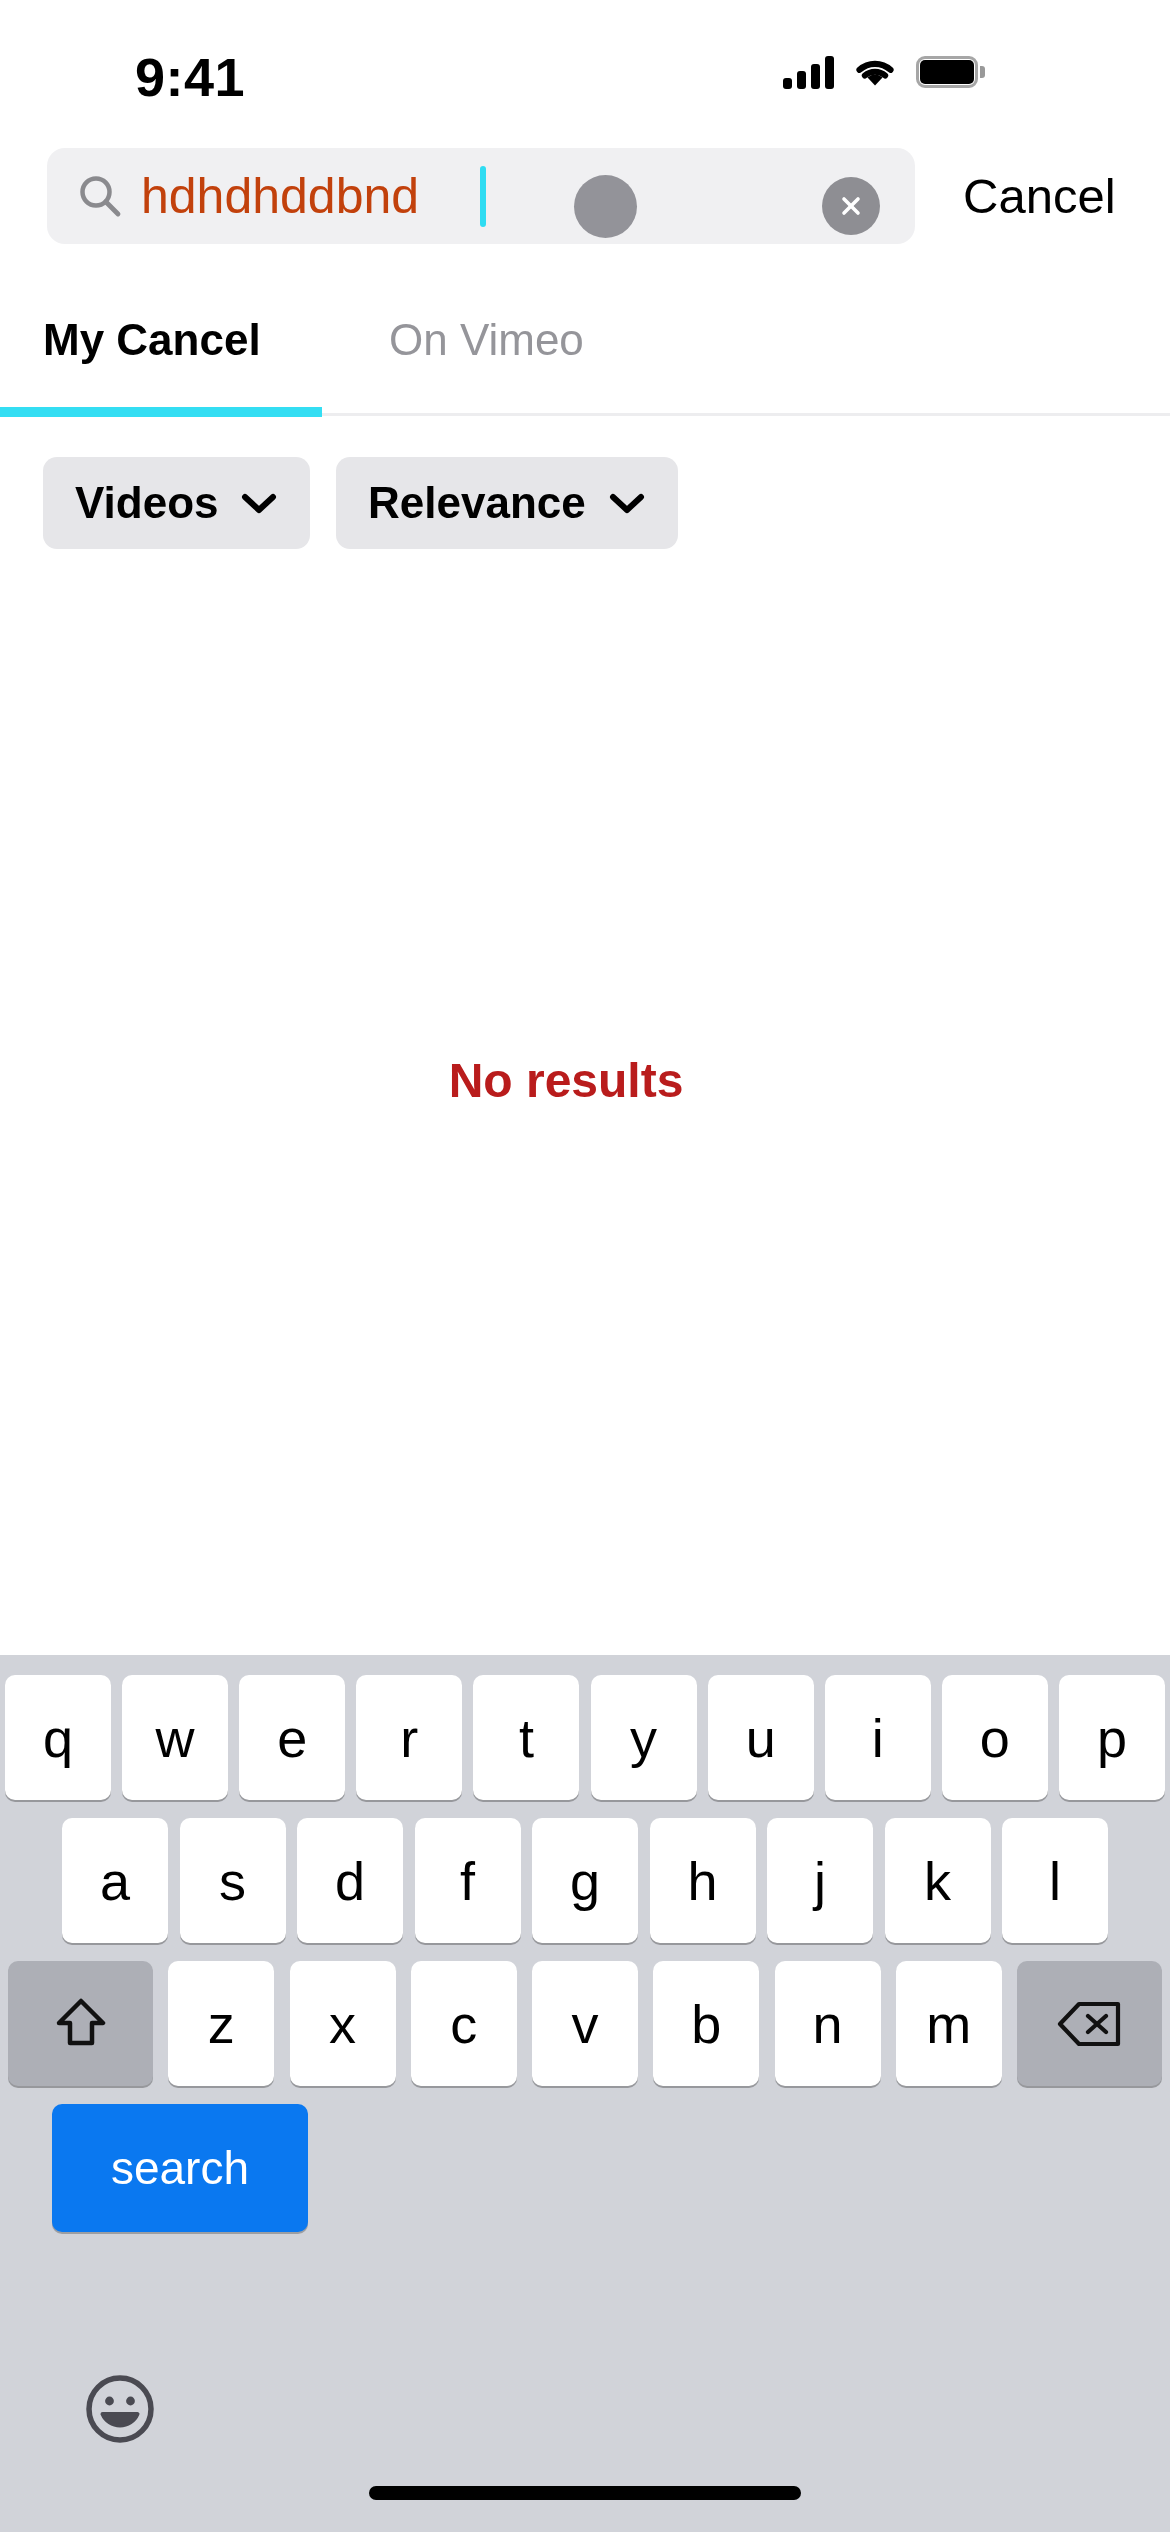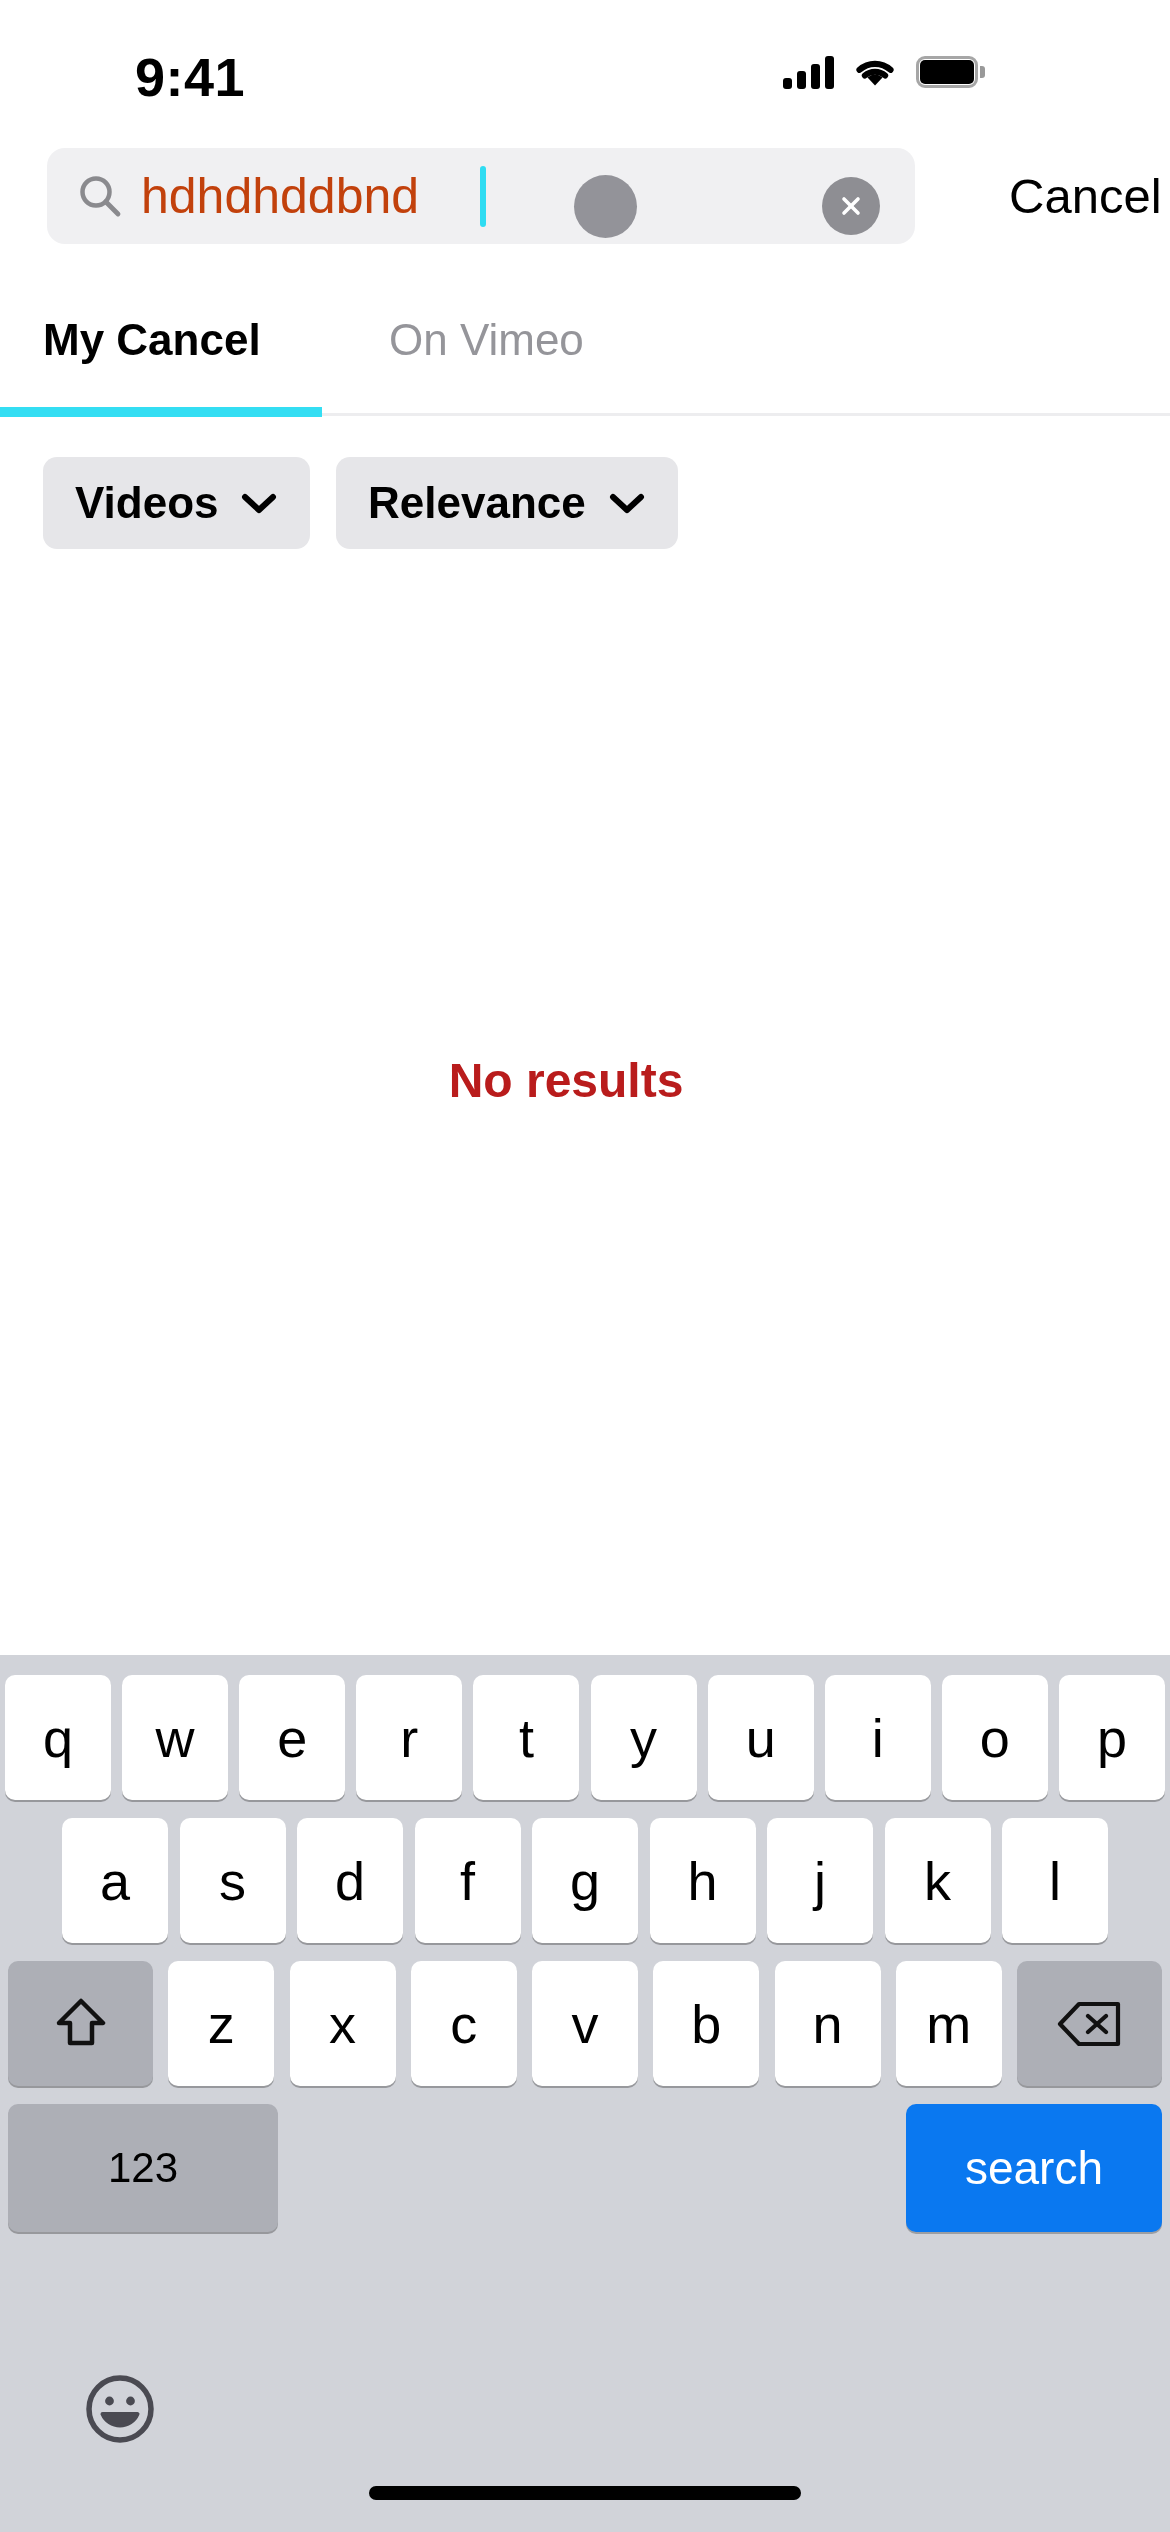--- a/index.html
+++ b/index.html
@@ -49,21 +49,21 @@
   .touch-dot {
     position:absolute; left:527px; top:27px; width:63px; height:63px;
     background:#939399; border-radius:50%;
   }
   .clear-btn {
     position:absolute; right:35px; top:29px; width:58px; height:58px;
     background:#8E8E93; border-radius:50%;
   }
   .clear-btn svg { position:absolute; left:14px; top:14px; }
   .cancel-btn {
-    position:absolute; left:1009px; top:16px; height:64px; line-height:64px;
+    position:absolute; left:963px; top:16px; height:64px; line-height:64px;
     font-size:49px; color:#000;
   }
 
   
   .tabs { position:absolute; left:0; top:292px; width:1170px; height:130px; }
   .tab { position:absolute; top:0; height:95px; line-height:95px; font-size:44px; }
   .tab.t0 { left:43px; font-weight:700; color:#000; }
   .tab.t1 { left:389px; font-weight:400; color:#95959A; }
   .tab-underline { position:absolute; left:0; top:407px; width:322px; height:10px; background:#34DEF3; }
   .tab-divider { position:absolute; left:0; top:413px; width:1170px; height:3px; background:#EDEDEF; }
@@ -250,21 +250,20 @@
       <div class="key mod back">
         <svg viewBox="0 0 66 50" width="66" height="50">
           <path d="M22 5 L61 5 L61 45 L22 45 L3 25 Z" fill="none" stroke="#111" stroke-width="4.2" stroke-linejoin="round"></path>
           <line x1="31" y1="17" x2="49" y2="33" stroke="#111" stroke-width="4.2" stroke-linecap="round"></line>
           <line x1="49" y1="17" x2="31" y2="33" stroke="#111" stroke-width="4.2" stroke-linecap="round"></line>
         </svg>
       </div>
     </div>
 
     <div class="krow r4">
-      <div class="key mod num">123</div>
       <div class="key go">search</div>
     </div>
   </div>
 
   <div class="emoji-key">
     <svg viewBox="0 0 74 74" width="74" height="74">
       <circle cx="37" cy="37" r="31" fill="none" stroke="#4A4A52" stroke-width="5.5"></circle>
       <circle cx="26.5" cy="29" r="4.4" fill="#4A4A52"></circle>
       <circle cx="47.5" cy="29" r="4.4" fill="#4A4A52"></circle>
       <path d="M19.5 42 A19 19 0 0 0 54.5 42 Z" fill="#4A4A52" stroke="#4A4A52" stroke-width="4" stroke-linejoin="round"></path>

